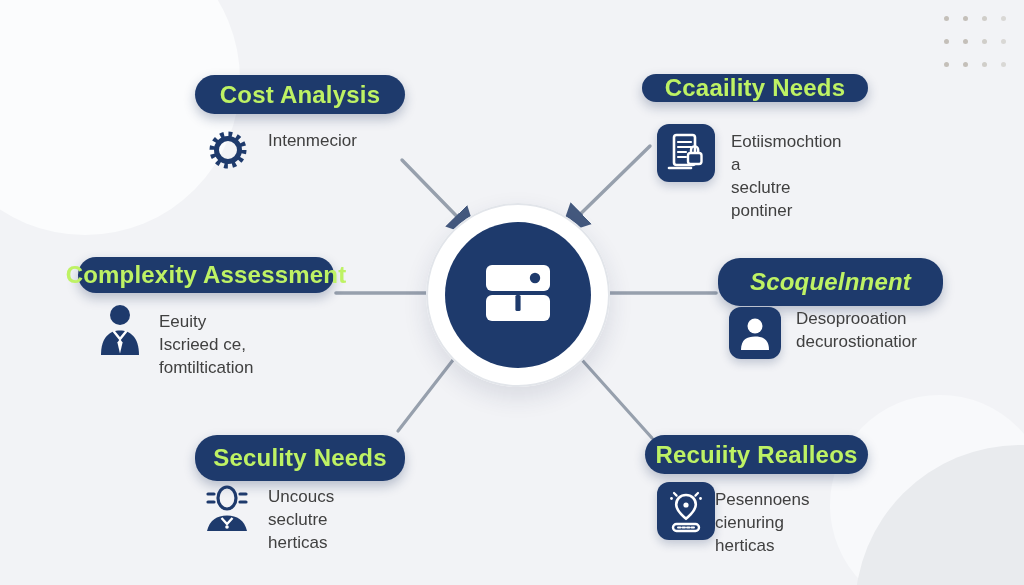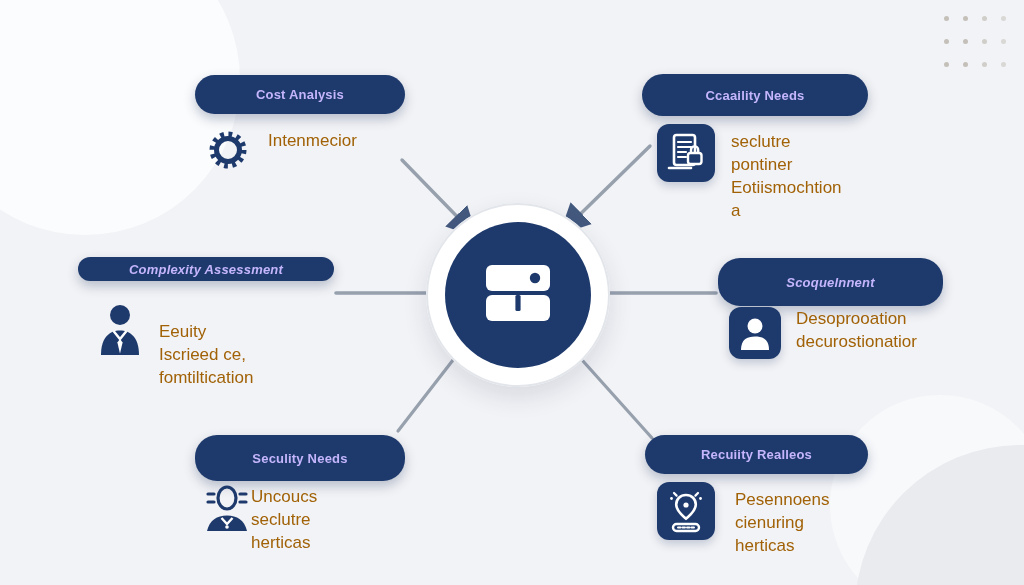--- a/index.html
+++ b/index.html
@@ -40,62 +40,62 @@
   .hub-inner{
     width:146px;height:146px;border-radius:50%;
     background:#1e3a6c;
     display:flex;align-items:center;justify-content:center;
   }
 
   
   .node{position:absolute;z-index:3;}
   .pill{
     position:absolute;left:0;top:0;
-    background:#1e3a6c;color:#c4b5fd;
+    background:#1e3a6c;color:#bef264;
     border-radius:22px;
     display:flex;align-items:center;justify-content:center;
-    font-weight:bold;font-size:13px;letter-spacing:.2px;
+    font-weight:bold;font-size:24px;letter-spacing:.2px;
     box-shadow:0 5px 12px rgba(25,45,90,.28);
     white-space:nowrap;
   }
   .desc-row{position:absolute;display:flex;align-items:flex-start;}
   .desc-icon{flex:0 0 auto;display:flex;align-items:center;justify-content:center;}
   .icon-tile{
     background:#1e3a6c;border-radius:12px;
     display:flex;align-items:center;justify-content:center;
     box-shadow:0 4px 10px rgba(25,45,90,.22);
   }
   .desc-text{
-    color:#a16207;font-size:17px;line-height:23px;
+    color:#404040;font-size:17px;line-height:23px;
   }
 
   
   #node-cost .pill{width:210px;height:39px;}
   #node-cost .desc-row{left:9px;top:51px;}
   #node-cost .desc-text{margin-left:16px;margin-top:3px;}
 
-  #node-capability .pill{width:226px;height:42px;}
+  #node-capability .pill{width:226px;height:28px;}
   #node-capability .desc-row{left:15px;top:50px;}
   #node-capability .desc-text{margin-left:16px;margin-top:6px;}
 
-  #node-complexity .pill{width:256px;height:24px;font-style:italic;}
+  #node-complexity .pill{width:256px;height:36px;}
   #node-complexity .desc-row{left:20px;top:46px;}
-  #node-complexity .desc-text{margin-left:17px;margin-top:17px;}
+  #node-complexity .desc-text{margin-left:17px;margin-top:7px;}
 
   #node-scoquelnnent .pill{width:225px;height:48px;font-style:italic;}
   #node-scoquelnnent .desc-row{left:11px;top:49px;}
   #node-scoquelnnent .desc-text{margin-left:15px;}
 
   #node-seculity .pill{width:210px;height:46px;}
   #node-seculity .desc-row{left:8px;top:46px;}
-  #node-seculity .desc-text{margin-left:0;margin-top:4px;}
+  #node-seculity .desc-text{margin-left:17px;margin-top:4px;}
 
   #node-recuiity .pill{width:223px;height:39px;}
   #node-recuiity .desc-row{left:12px;top:47px;}
-  #node-recuiity .desc-text{margin-left:20px;margin-top:6px;}
+  #node-recuiity .desc-text{margin-left:0;margin-top:6px;}
 </style>
 </head>
 <body>
 
 <div class="canvas">
 
   <div class="deco-circle deco-tl"></div>
   <div class="deco-circle deco-br-white"></div>
   <div class="deco-circle deco-br-gray"></div>
   <div class="dots-grid">
@@ -165,22 +165,22 @@
       <span class="desc-icon icon-tile" style="width:58px;height:58px;">
         <svg width="58" height="58" viewBox="0 0 58 58">
           <rect x="17" y="11" width="21" height="30" rx="2.5" fill="none" stroke="#ffffff" stroke-width="2.6"></rect>
           <path d="M21 18 h13 M21 23 h13 M21 28 h8 M21 33 h8" stroke="#ffffff" stroke-width="2.2" stroke-linecap="round" fill="none"></path>
           <path d="M12 44 h22" stroke="#ffffff" stroke-width="2.6" stroke-linecap="round" fill="none"></path>
           <path d="M34 29 v-3 a3.6 3.6 0 0 1 7.2 0 v3" fill="none" stroke="#ffffff" stroke-width="2.4"></path>
           <rect x="31" y="29" width="13.5" height="11" rx="2.5" fill="#1e3a6c" stroke="#ffffff" stroke-width="2.4"></rect>
         </svg>
       </span>
       <div class="desc-text">
+        <div>Eotiismochtion a</div>
         <div>seclutre pontiner</div>
-        <div>Eotiismochtion a</div>
       </div>
     </div>
   </div>
 
   <div class="node" id="node-complexity" style="left:78px;top:257px;">
     <div class="pill">
       <span>Complexity Assessment</span>
     </div>
     <div class="desc-row">
       <span class="desc-icon">

